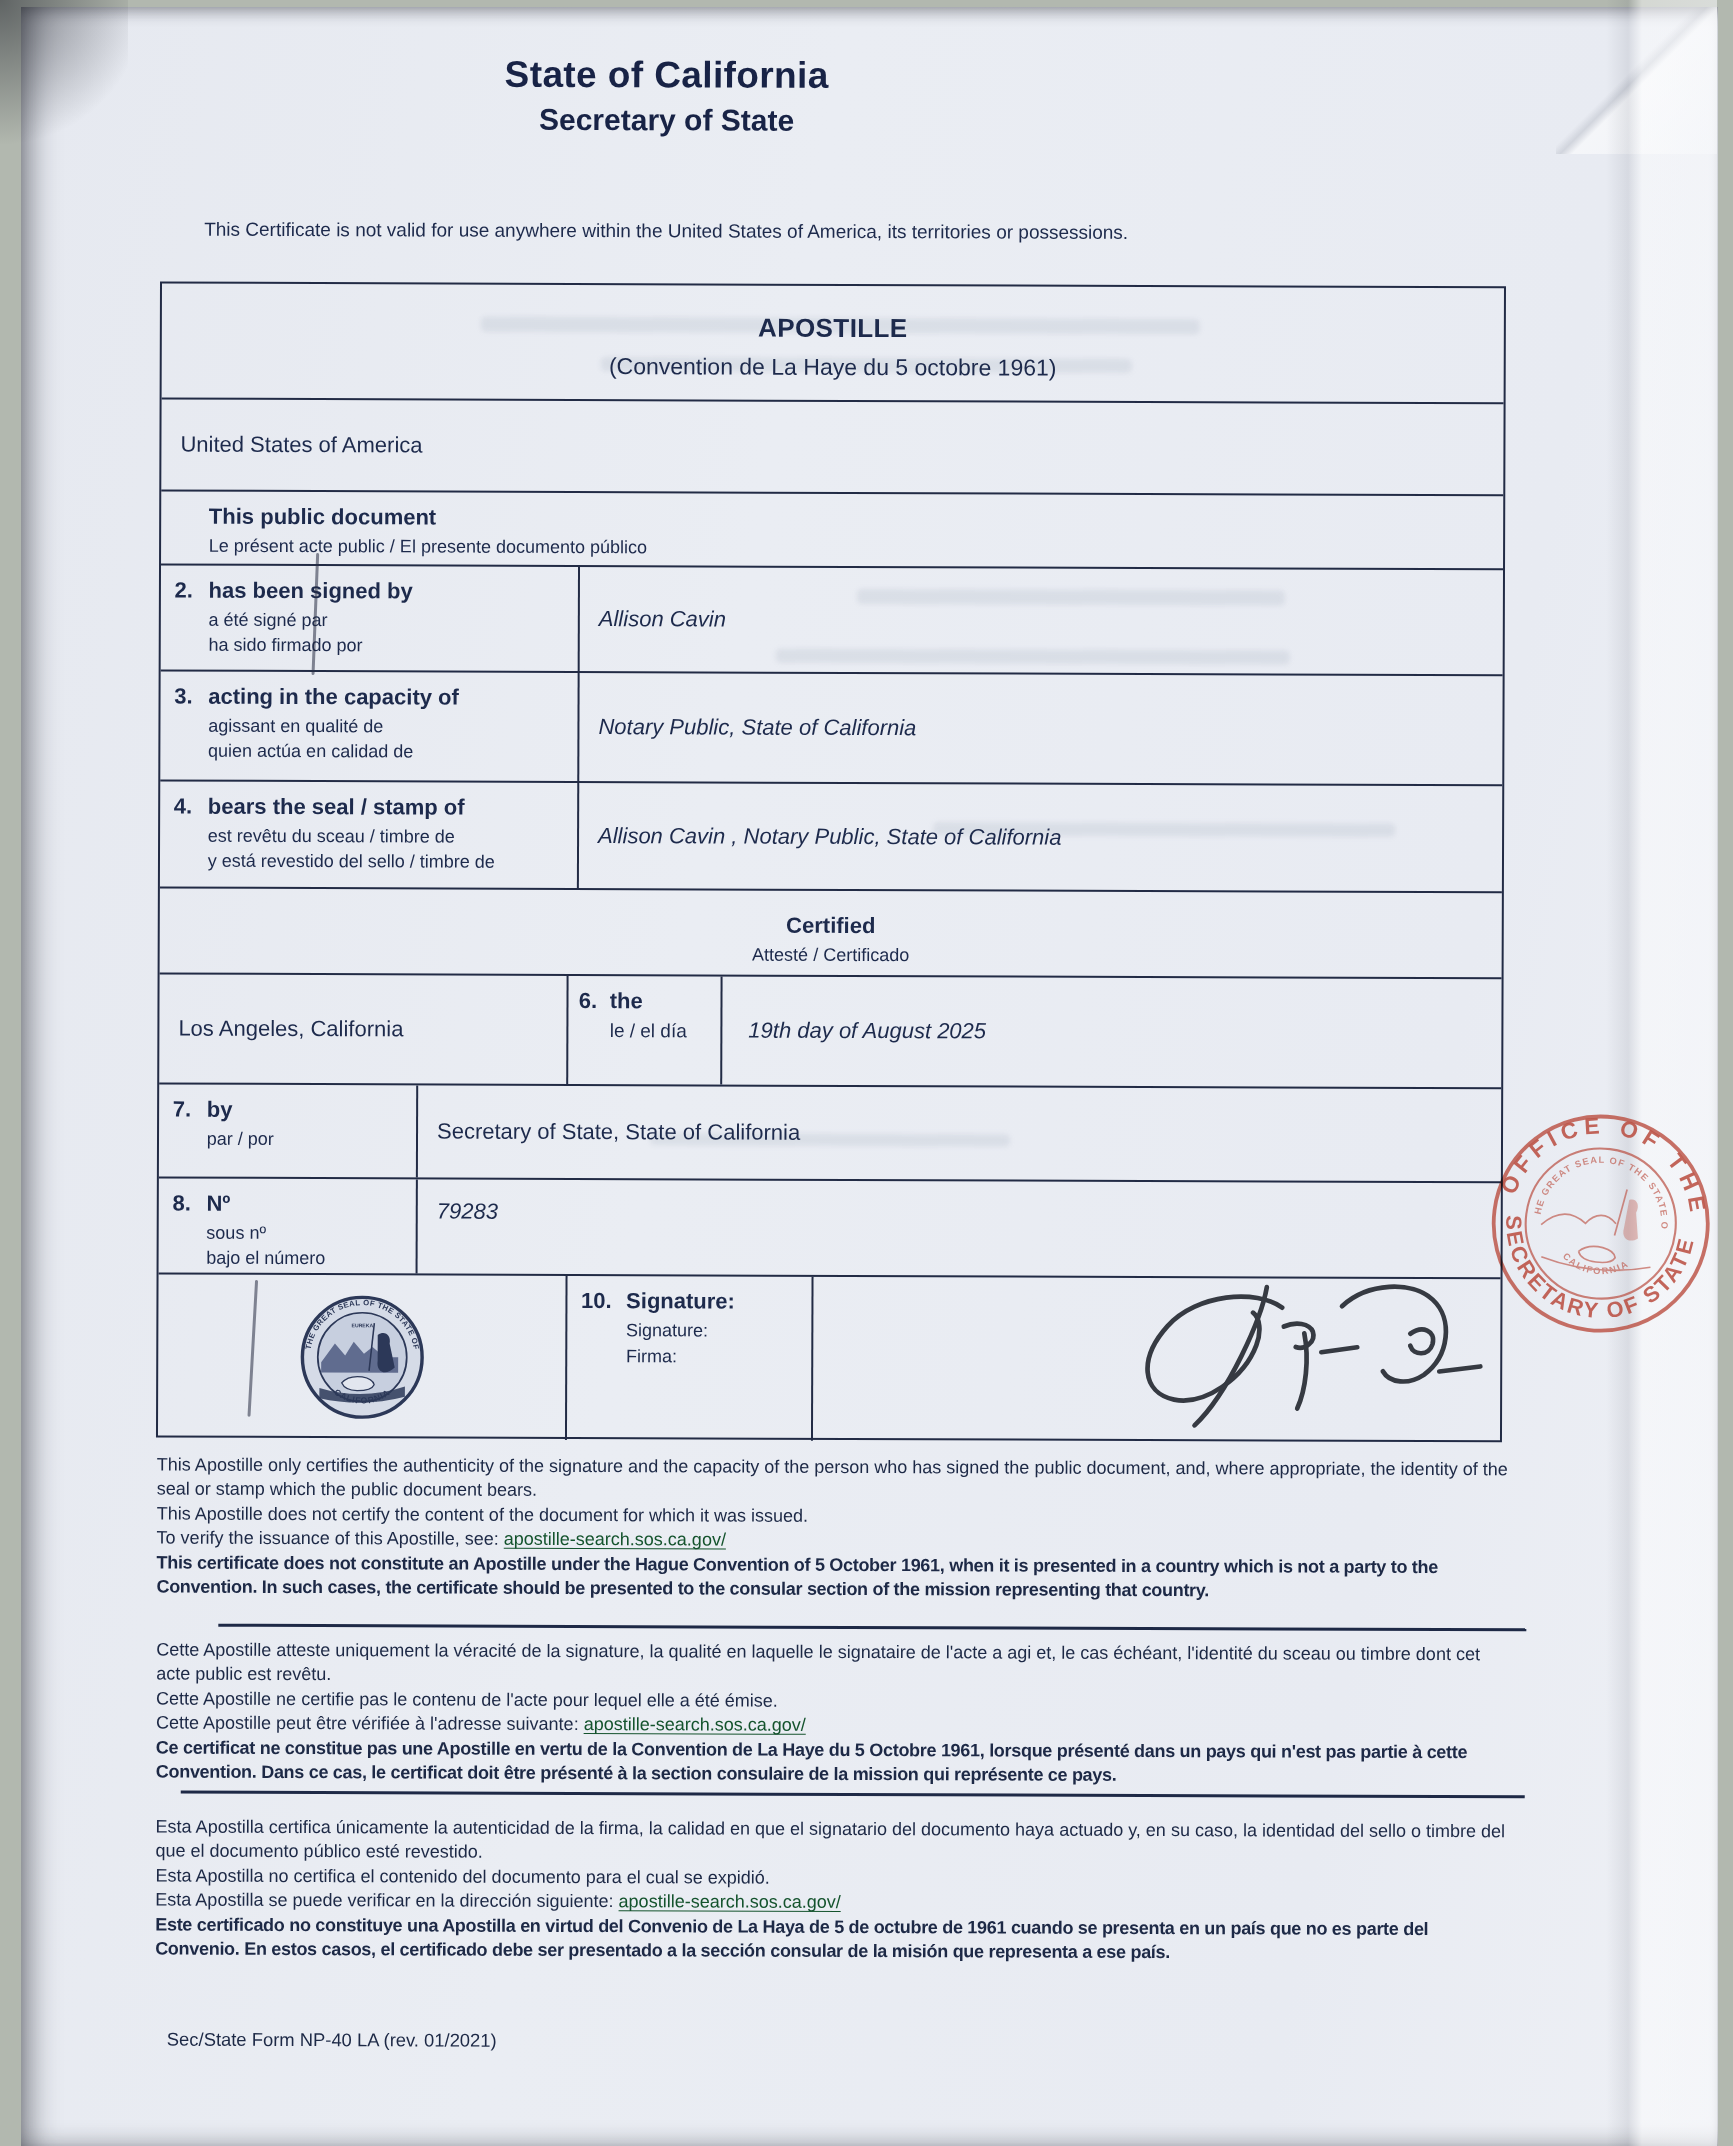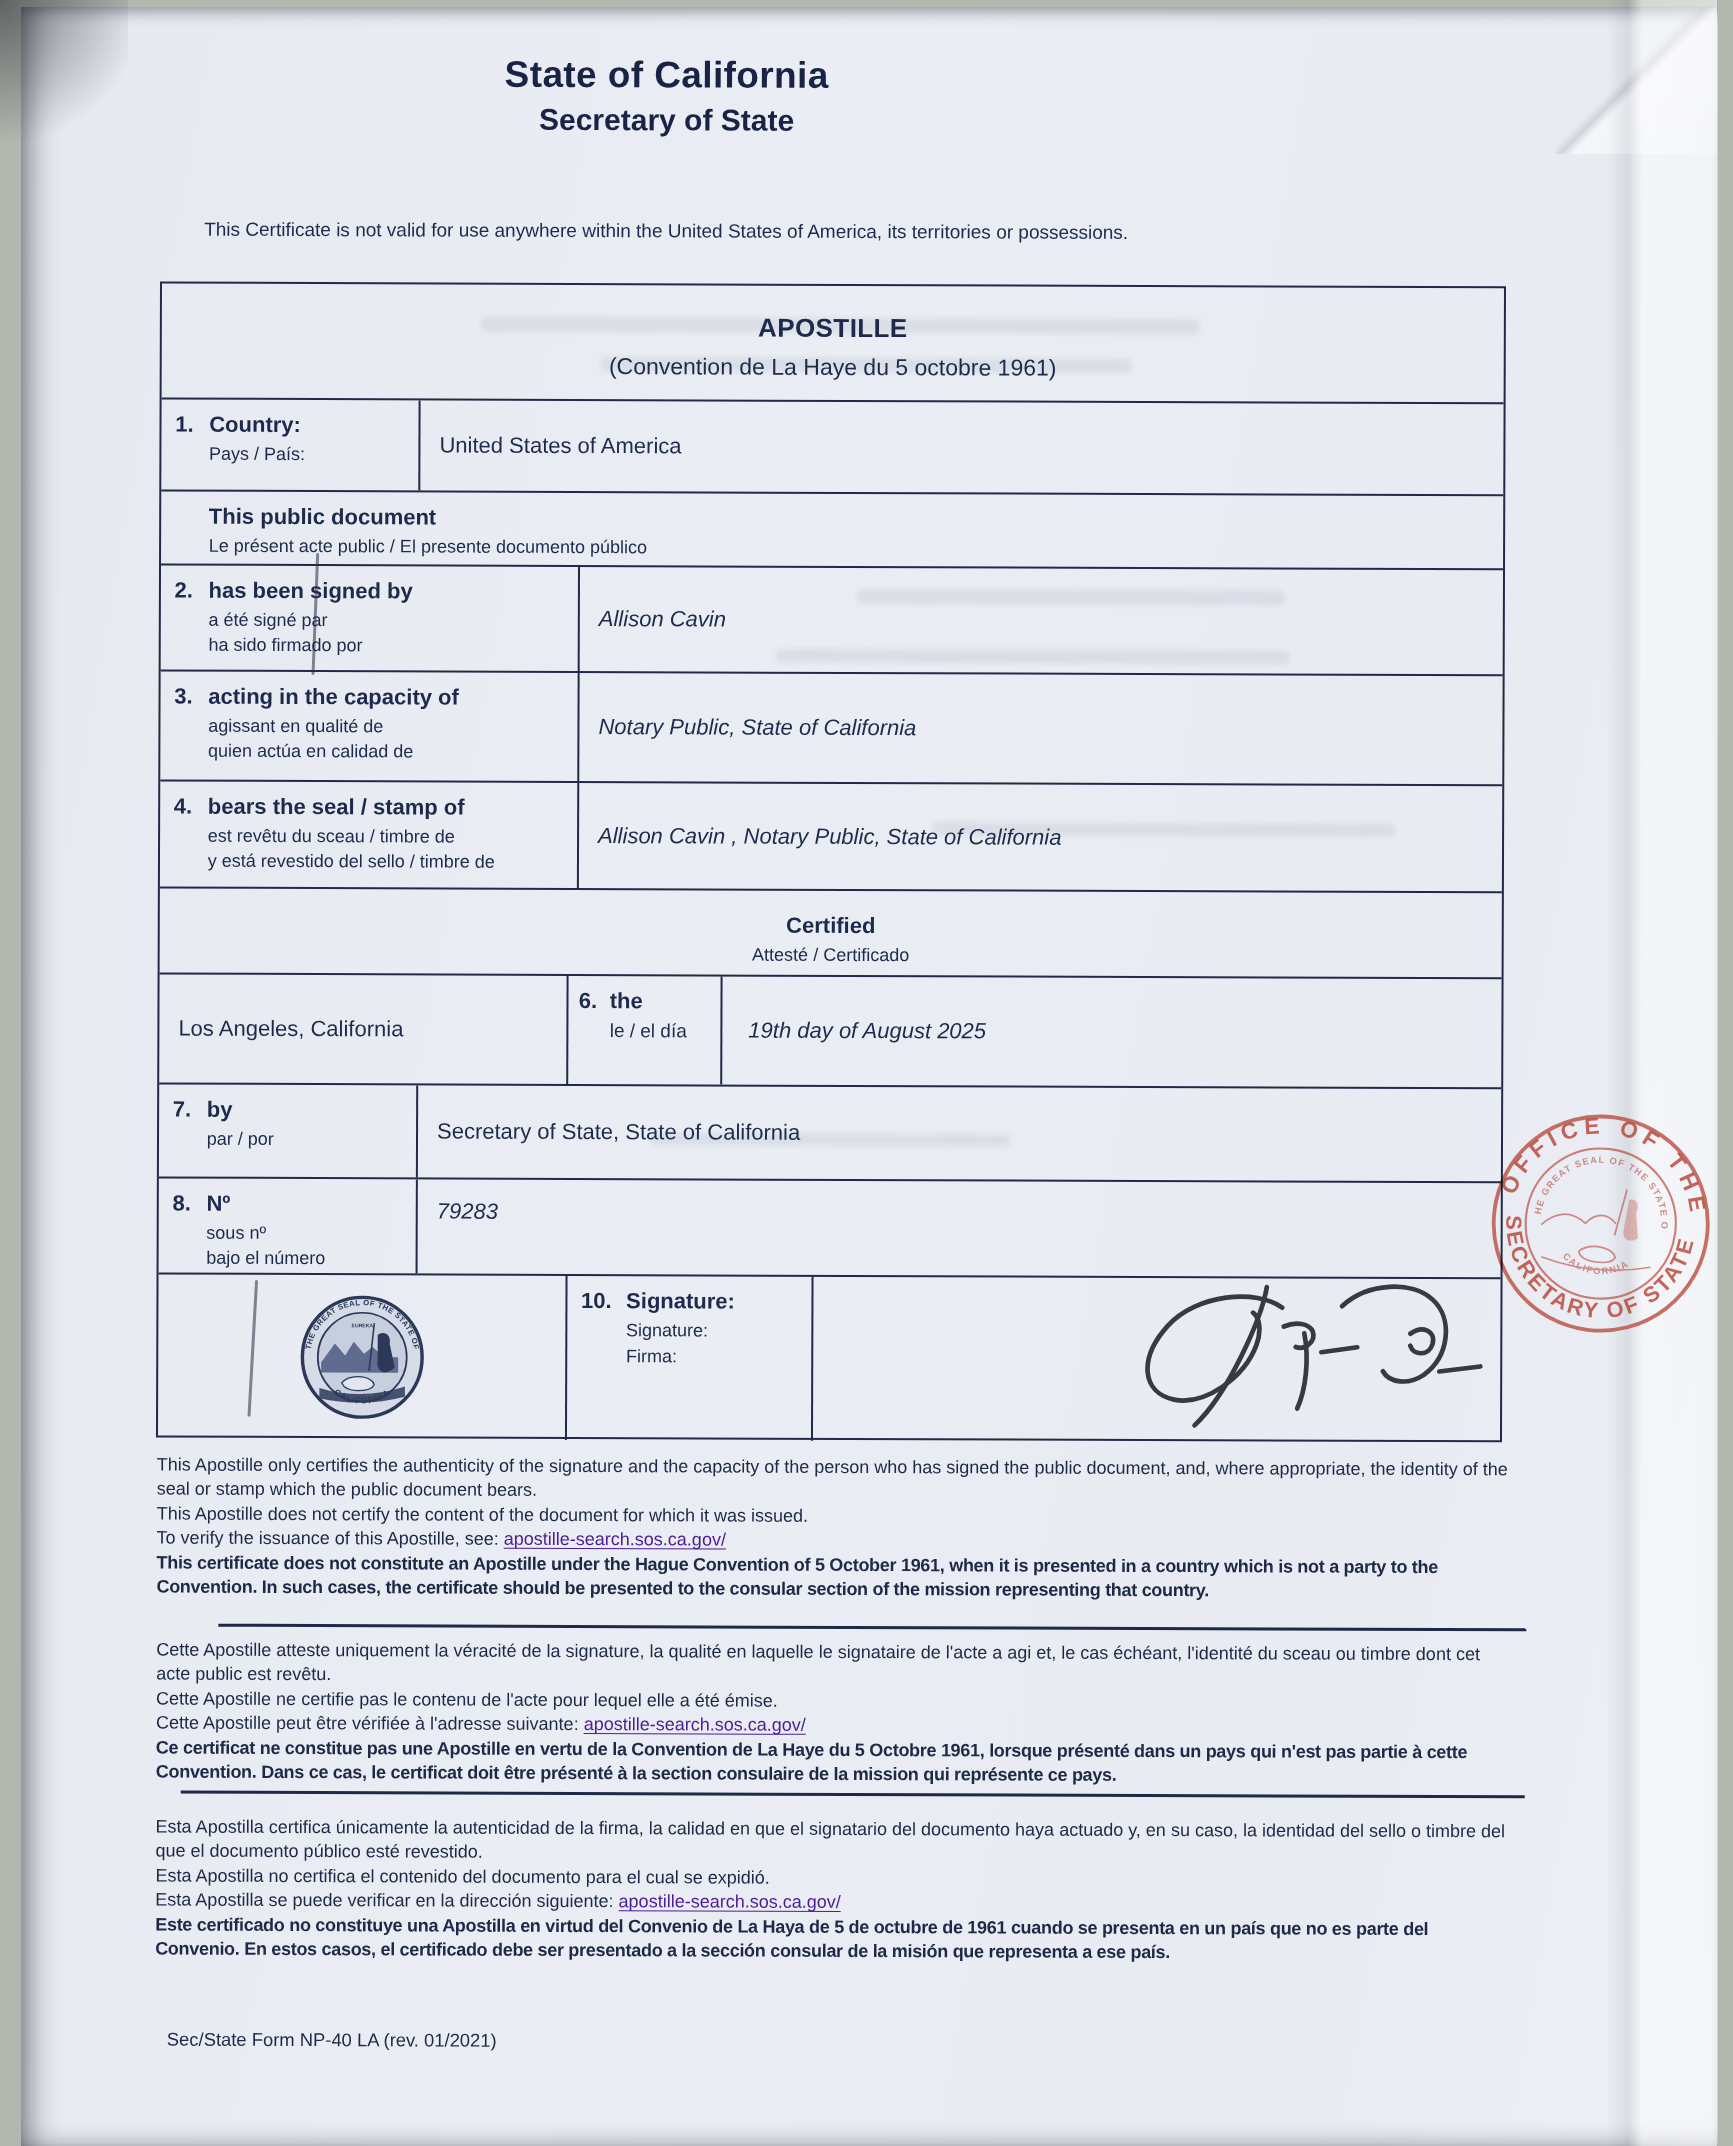--- a/index.html
+++ b/index.html
@@ -44,21 +44,21 @@
   .titlerow{padding-top:27px;}
   .titlerow .big{font-size:26px;font-weight:700;letter-spacing:0.4px;}
   .titlerow .conv{font-size:23px;margin-top:10.3px;}
   .certrow{padding-top:22px;}
   .certrow .c1{font-size:22px;font-weight:700;}
   .certrow .c2{font-size:18px;margin-top:6px;}
   .sealcell{display:flex;align-items:center;justify-content:center;}
 
   .legal{position:absolute;width:1351px;left:159px;font-size:18px;line-height:1.36;color:#1d2946;}
   .legal .b{font-weight:700;letter-spacing:-0.3px;}
-  .legal a{color:#4c1d95;text-decoration:underline;text-underline-offset:2.6px;}
+  .legal a{color:#14532d;text-decoration:underline;text-underline-offset:2.6px;}
   .divider{position:absolute;height:2.6px;background:#1e2946;}
   .footer{position:absolute;left:171px;top:2031px;font-size:18.4px;color:#1d2946;}
 
   .ghost{position:absolute;background:rgba(108,120,150,.12);filter:blur(2.6px);border-radius:5.1px;pointer-events:none;}
   .scratch{position:absolute;background:rgba(38,44,66,.55);border-radius:1.7px;pointer-events:none;}
   svg{position:absolute;overflow:visible;}
   .stamp{mix-blend-mode:multiply;opacity:.92;transform:rotate(7deg);}
 </style>
 </head>
 <body>
@@ -87,24 +87,20 @@
     <div class="apo-table">
 
       <div class="trow titlerow" style="height:116px;">
         <div class="cblock">
           <div class="big">APOSTILLE</div>
           <div class="conv">(Convention de La Haye du 5 octobre 1961)</div>
         </div>
       </div>
 
       <div class="trow" style="height:92px;">
-        <div class="cell lab w302">
-          <div><span class="num">1.</span><span class="bold">Country:</span></div>
-          <div class="sub">Pays / País:</div>
-        </div>
         <div class="cell val grow">
             <span>United States of America</span>
           </div>
       </div>
 
       <div class="trow" style="height:74px;">
         <div class="cell lab grow">
           <div style="margin-left:34px;"><span class="bold">This public document</span></div>
           <div class="sub">Le présent acte public / El presente documento público</div>
         </div>

